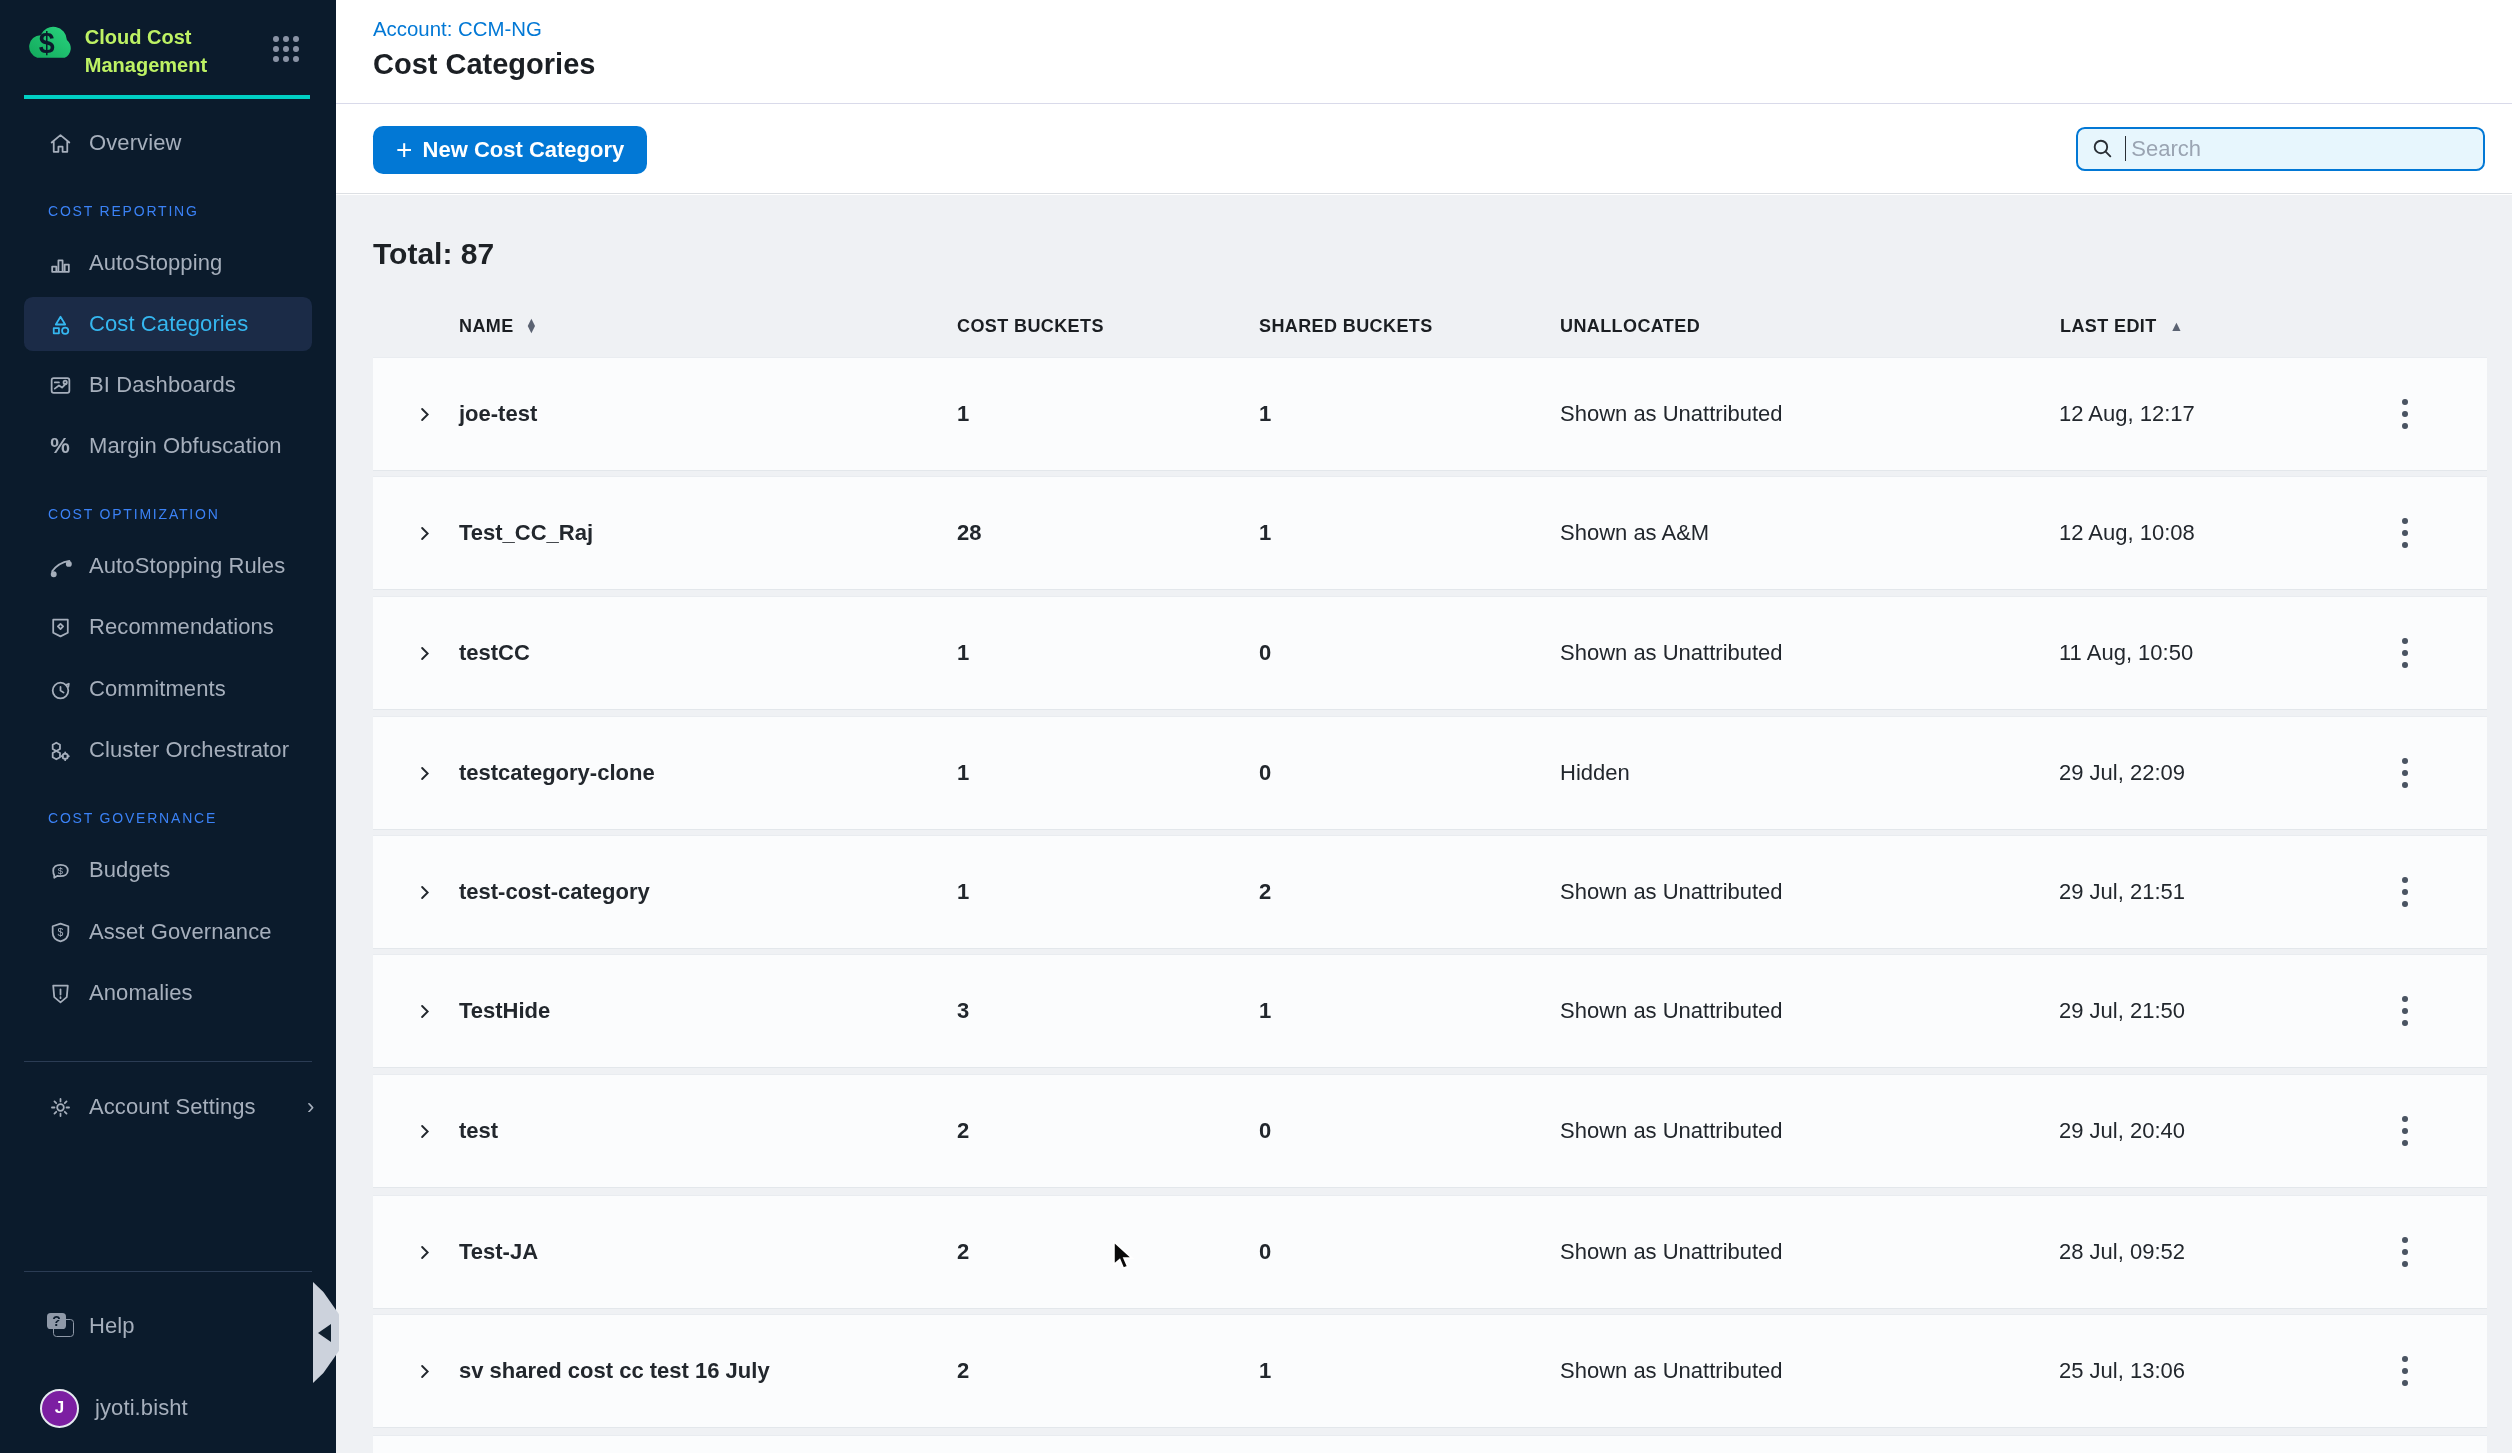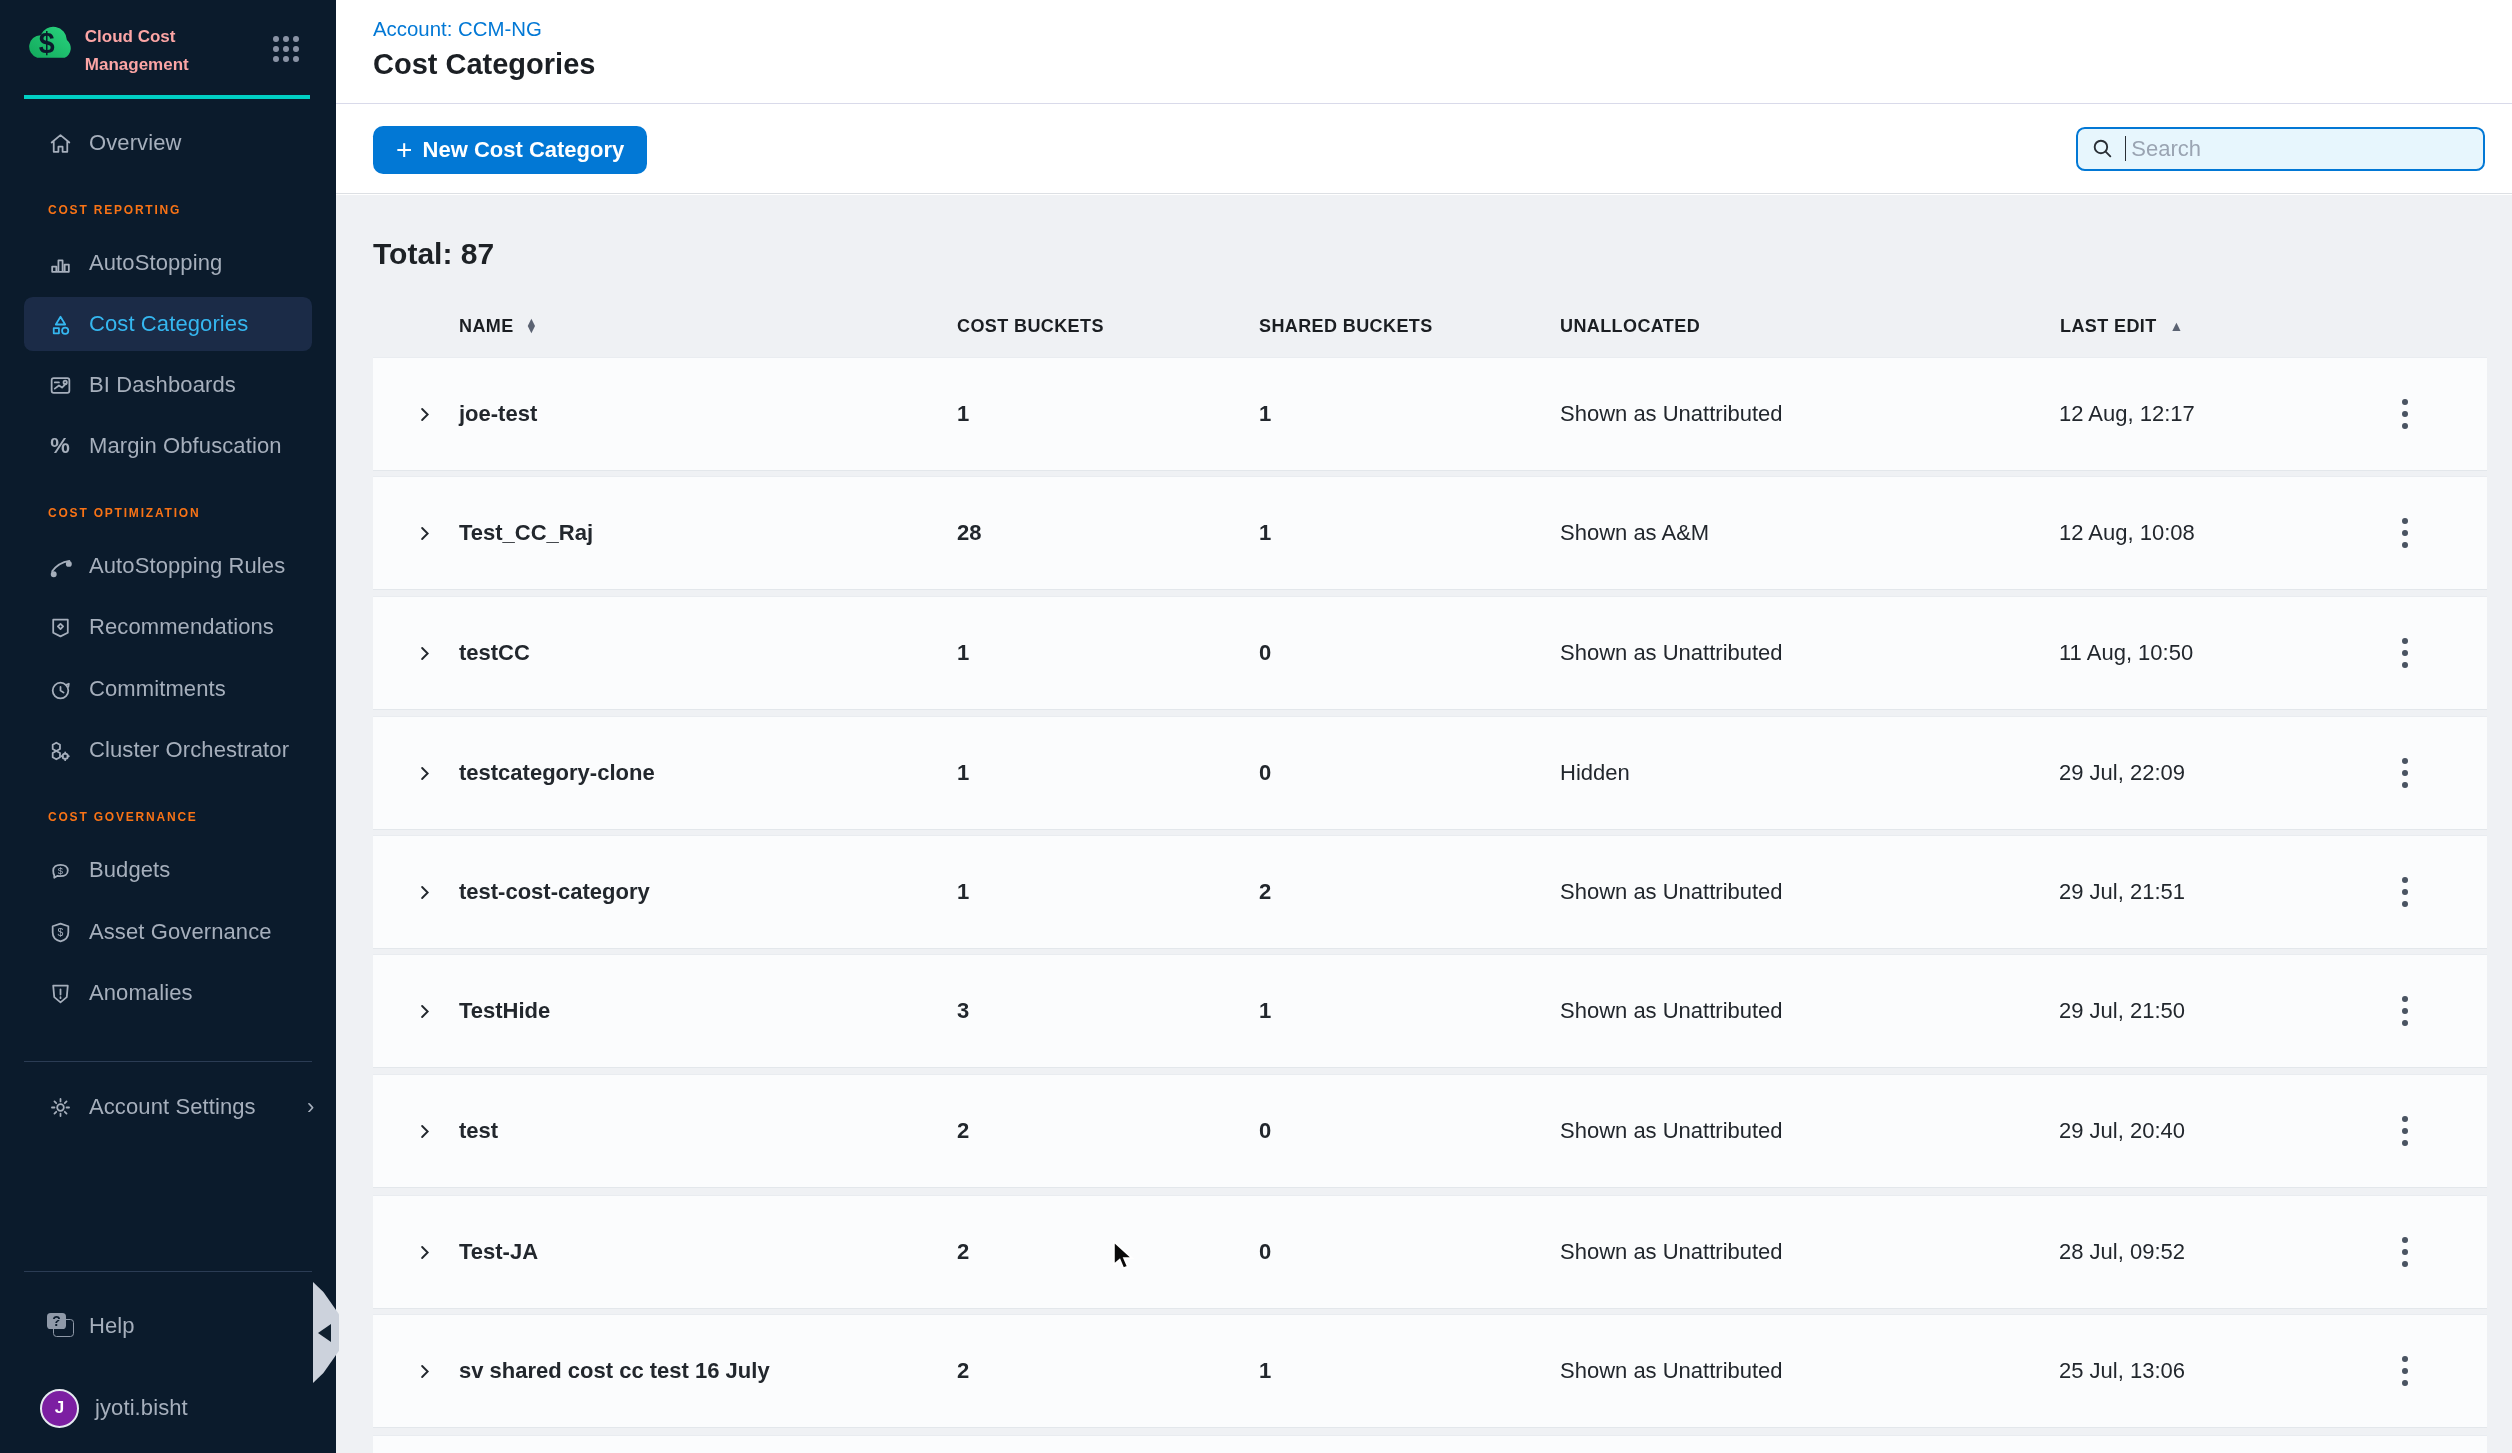--- a/index.html
+++ b/index.html
@@ -3,33 +3,33 @@
 <meta charset="utf-8">
 <style>
   html,body{margin:0;padding:0;background:#fff;}
   .stage{position:relative;width:2512px;height:1453px;overflow:hidden;
          font-family:"Liberation Sans",sans-serif;background:#ffffff;}
 
   
   .sidebar{position:absolute;left:0;top:0;width:336px;height:1453px;background:#0b1b2c;z-index:5;}
   .logo-row{position:absolute;left:24px;top:17.5px;width:292px;display:flex;align-items:flex-start;}
   .logo-icon{width:55px;height:53px;flex:0 0 auto;}
-  .logo-title{margin-left:5.8px;margin-top:5.8px;color:#fca5a5;font-size:17px;font-weight:bold;line-height:28px;}
+  .logo-title{margin-left:5.8px;margin-top:5.8px;color:#bef264;font-size:20px;font-weight:bold;line-height:28px;}
   .grid-icon{position:absolute;left:273px;top:36px;width:29px;height:29px;display:grid;
              grid-template-columns:repeat(3,5.8px);grid-template-rows:repeat(3,5.8px);gap:4.4px;}
   .grid-icon i{width:5.8px;height:5.8px;border-radius:50%;background:#8a93a5;}
   .brand-underline{position:absolute;left:24px;top:95px;width:286px;height:3.6px;background:#00d0c4;}
 
   .nav-item{position:absolute;left:24px;width:288px;height:54px;display:flex;align-items:center;
             box-sizing:border-box;padding-left:23px;border-radius:8.8px;color:#a6afbc;cursor:pointer;}
   .nav-item .nico{width:26px;height:26px;flex:0 0 auto;display:flex;align-items:center;justify-content:center;}
   .nav-item svg{stroke:currentColor;fill:none;stroke-width:1.7;stroke-linecap:round;stroke-linejoin:round;}
   .nav-item .nlabel{margin-left:16px;font-size:22px;letter-spacing:0.1px;white-space:nowrap;}
   .nav-item.active{background:#1b2b47;color:#35b7f0;}
-  .nav-section{position:absolute;left:48px;color:#f97316;font-size:12px;letter-spacing:1.8px;font-weight:700;white-space:nowrap;}
+  .nav-section{position:absolute;left:48px;color:#3b82f6;font-size:14px;letter-spacing:1.8px;font-weight:400;white-space:nowrap;}
   .side-divider{position:absolute;left:24px;width:288px;height:0.7px;background:#2b3c54;}
   .nav-chevron{position:absolute;left:283px;font-size:22px;color:#a6afbc;}
   .pct{font-size:22px;font-weight:bold;}
 
   .help-qicon{position:relative;width:28px;height:26px;}
   .help-qicon .bub{position:absolute;left:0;top:0;width:19px;height:16px;border-radius:3.6px;background:#8f99a8;
                    color:#0b1b2c;font-size:14px;font-weight:bold;text-align:center;line-height:16px;}
   .help-qicon .bub2{position:absolute;left:5.8px;top:5.8px;width:19px;height:16px;border-radius:3.6px;border:1.5px solid #8f99a8;}
 
   .avatar{width:35px;height:35px;border-radius:50%;background:#7c1fa2;border:2.2px solid #e6e9f0;

